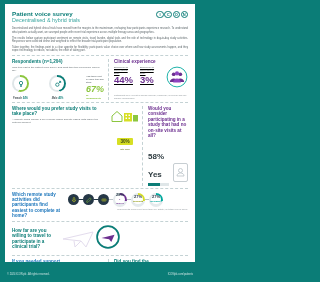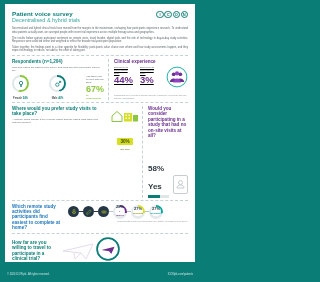--- a/index.html
+++ b/index.html
@@ -65,35 +65,35 @@
   
   .donut { position: relative; display: inline-block; }
   .donut .hole {
     position: absolute; inset: 2.2px;
     background: #fff; border-radius: 50%;
     display: flex; align-items: center; justify-content: center;
     font-size: 5px; font-weight: bold;
   }
   .donut .hole small { font-size: 2.4px; font-weight: bold; display:block; }
 
-  .demo { display: flex; align-items: flex-end; gap: 20px; margin-top: 3px; }
+  .demo { display: flex; align-items: flex-end; gap: 20px; margin-top: 3px; font-style: italic; }
   .demoCell { text-align: center; }
   .demoLbl { font-size: 2.6px; font-weight: bold; color: #4a5458; margin-top: 1px; }
   .demoLbl b { color: #0b7d77; }
   .bigstat { margin-left: auto; text-align: left; }
   .bigstat .k { font-size: 2.4px; color: #5a6468; line-height: 2.9px; }
   .bigstat .v { font-size: 9px; font-weight: bold; color: #8cc63f; line-height: 9px; }
   .bigstat .u { font-size: 2.5px; color: #8cc63f; font-weight: bold; }
 
   .pair { display: flex; gap: 7px; align-items: flex-start; margin-top: 2px; text-decoration: underline; }
   .pc .k { font-size: 2.3px; color: #5a6468; line-height: 2.8px; }
   .pc .v { font-size: 9.5px; font-weight: bold; color: #6c2f8f; line-height: 10px; }
   .pIcon { margin-left: auto; }
 
-  .yesWrap { margin-top: 18px; }
+  .yesWrap { margin-top: 6px; }
   .yesNum { font-size: 8px; font-weight: bold; color: #2e3b40; }
   .bar { height: 3px; background: #dfe6e8; margin-top: 2px; display: flex; }
   .bar i { display: block; background: #0b7d77; height: 100%; }
 
   .badge {
     display: inline-block; background: #d7df23; color: #3d4a14;
     font-size: 4.6px; font-weight: bold; padding: 1px 3px; border-radius: 1px;
   }
   .badgeCap { font-size: 2.4px; color: #7d8a3a; font-weight: bold; margin-top: .8px; }
 

